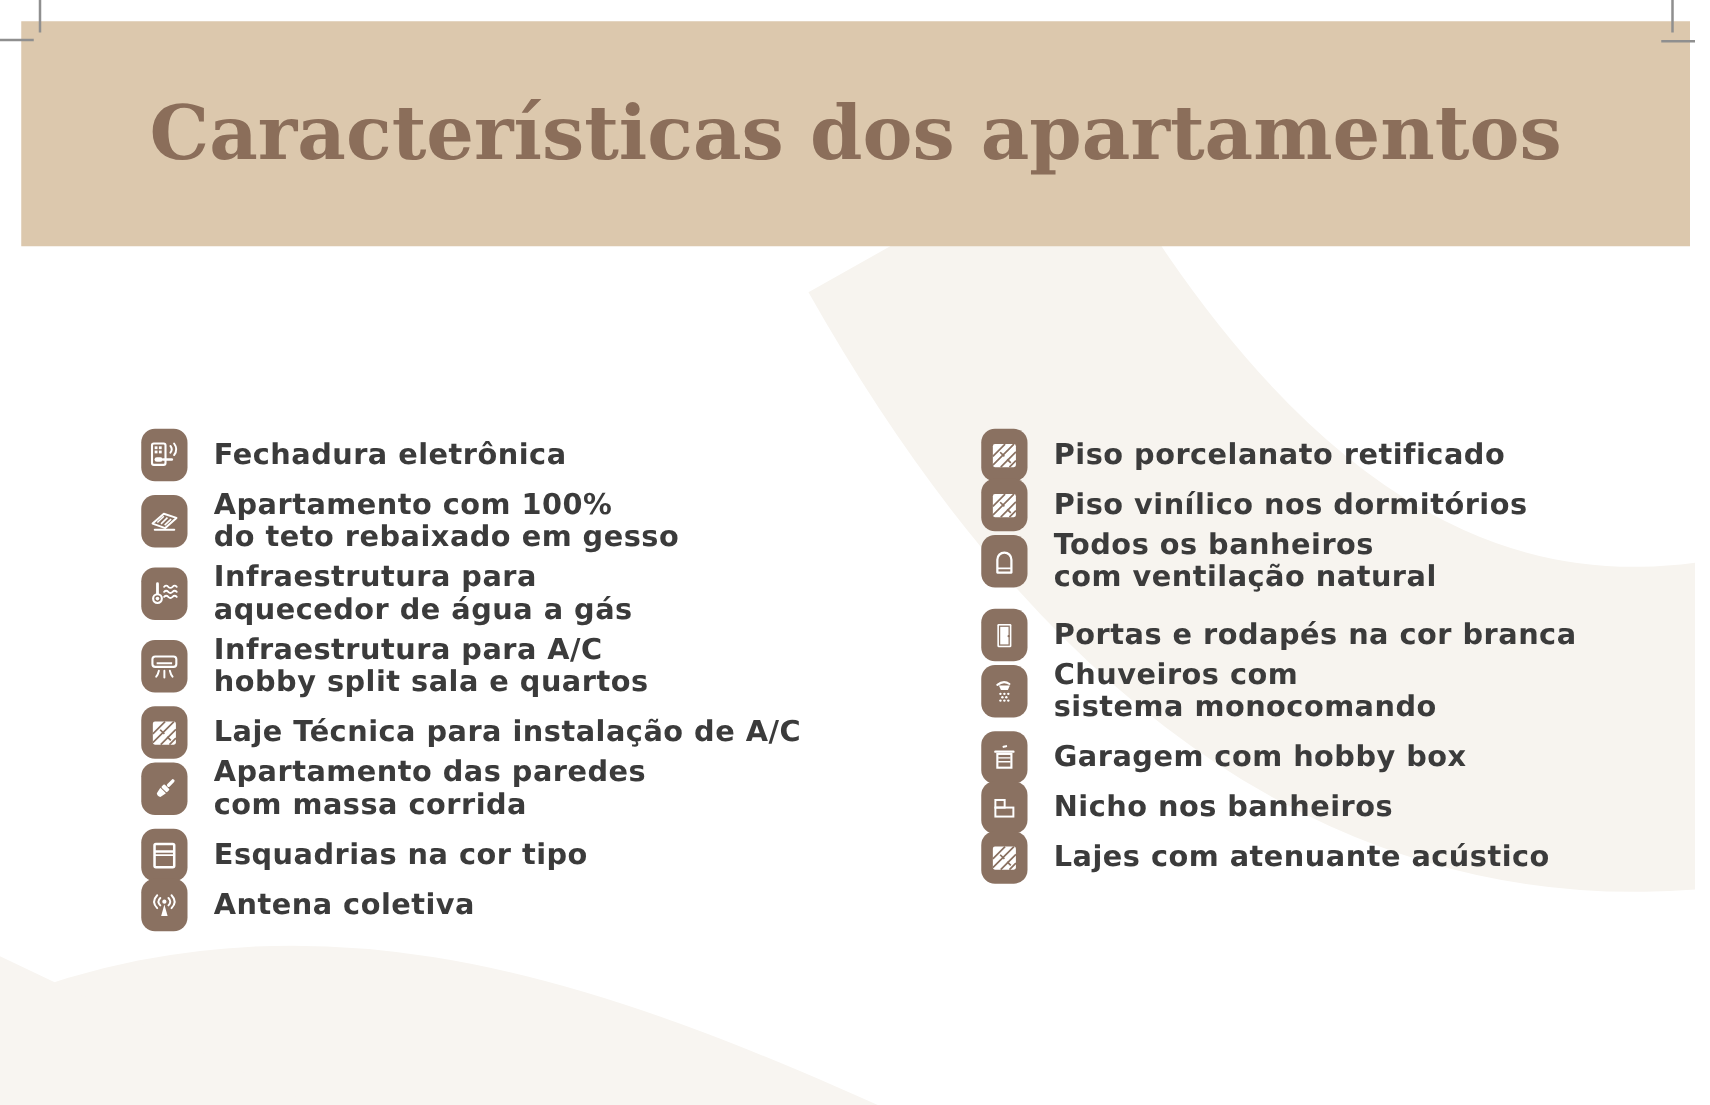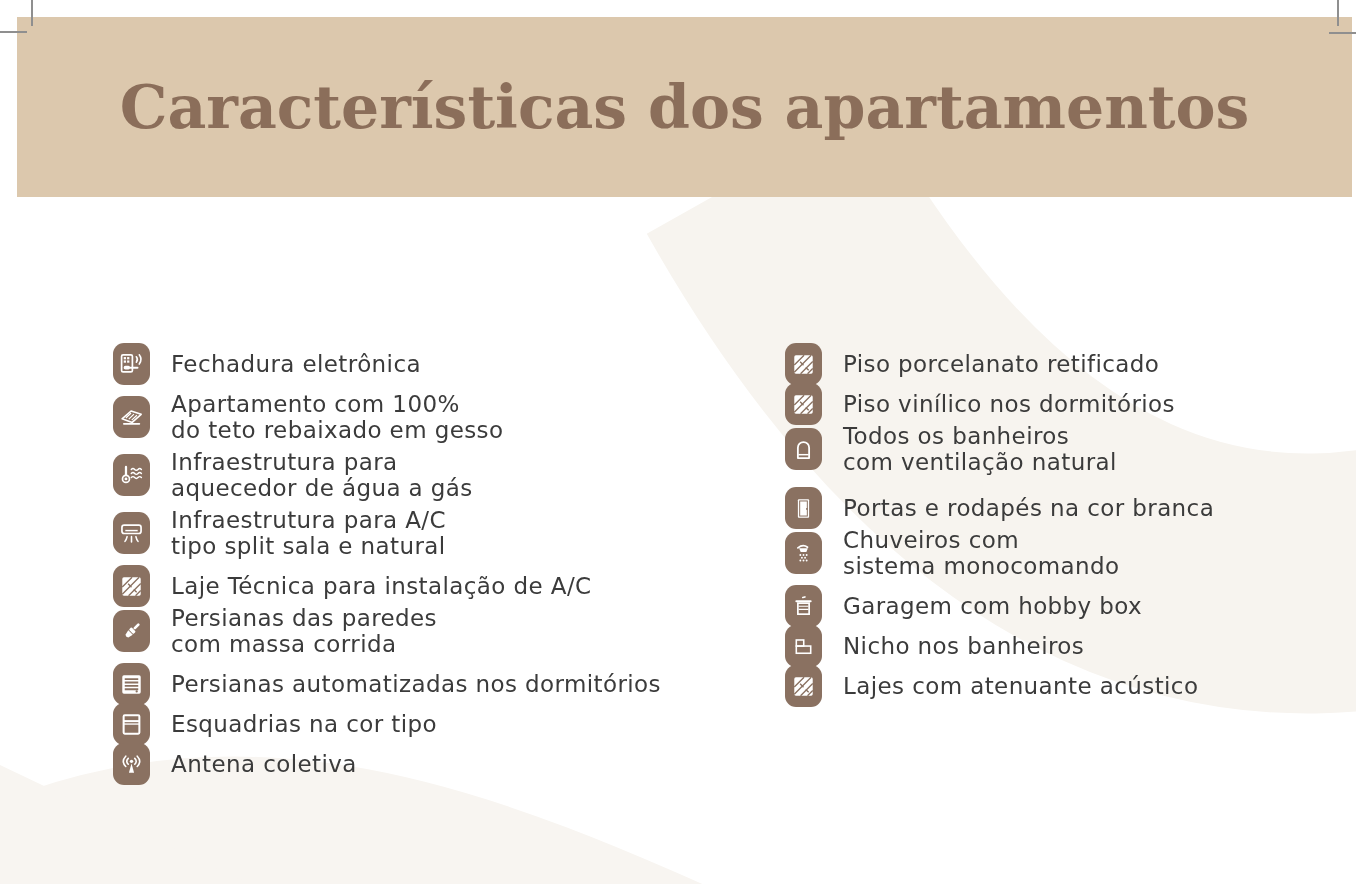--- a/index.html
+++ b/index.html
@@ -38,21 +38,21 @@
   }
   .banner h1{
     font-family:"DejaVu Serif","Liberation Serif",serif;
     font-weight:bold;
     font-size:60px;
     color:var(--heading);
     letter-spacing:0px;
     white-space:nowrap;
   }
   
-  .col{position:absolute;z-index:2;}
+  .col{position:absolute;z-index:2;font-weight:bold;}
   .col-left{left:113px;top:343px;width:640px;}
   .col-right{left:785px;top:343px;width:560px;}
   .item{
     display:flex;align-items:center;gap:21px;
     min-height:42px;
     margin-bottom:6px;
   }
   .item.single{margin-bottom:-2px;}
   .col-right .item:nth-child(3){margin-bottom:12px;}
   .icon{
@@ -139,21 +139,21 @@
       <div class="item">
         <span class="icon">
           <svg viewBox="0 0 24 24" width="27" height="27" aria-hidden="true">
             <rect x="3.5" y="4.6" width="17" height="7.4" rx="2" fill="none" stroke="#fff" stroke-width="1.5"></rect>
      <path d="M6.5 9.4 h11" stroke="#fff" stroke-width="1.3"></path>
      <path d="M8.1 14.8q-0.6 2.6-1.9 4.2 M12 14.8v4.8 M15.9 14.8q0.6 2.6 1.9 4.2" fill="none" stroke="#fff" stroke-width="1.4" stroke-linecap="round"></path>
           </svg>
         </span>
         <span class="label">
           <span class="ln">Infraestrutura para A/C</span>
-          <span class="ln">tipo split sala e natural</span>
+          <span class="ln">hobby split sala e quartos</span>
         </span>
       </div>
       <div class="item single">
         <span class="icon">
           <svg viewBox="0 0 24 24" width="27" height="27" aria-hidden="true">
             <rect x="3.8" y="3.8" width="16.4" height="16.4" rx="1.5" fill="#fff"></rect>
      <path d="M3.8 12.5 L12.5 3.8 M3.8 18.8 L18.8 3.8 M9.4 20.2 L20.2 9.4 M15.6 20.2 L20.2 15.6" stroke="#8a7161" stroke-width="1.2" fill="none"></path>
      <path d="M9 9.6 L12 12.6 M14 14.6 L16.6 17.2" stroke="#8a7161" stroke-width="1.2"></path>
           </svg>
         </span>
@@ -165,34 +165,22 @@
         <span class="icon">
           <svg viewBox="0 0 24 24" width="27" height="27" aria-hidden="true">
             <g transform="rotate(45 12 12)">
        <rect x="10.8" y="2.3" width="2.4" height="6.6" rx="1.1" fill="#fff"></rect>
        <rect x="9.2" y="9.4" width="5.6" height="3.1" rx="0.8" fill="#fff"></rect>
        <path d="M9.2 13.2 h5.6 l-1 4.6 q-1.8 1.3 -3.6 0 Z" fill="#fff"></path>
      </g>
           </svg>
         </span>
         <span class="label">
-          <span class="ln">Persianas das paredes</span>
+          <span class="ln">Apartamento das paredes</span>
           <span class="ln">com massa corrida</span>
-        </span>
-      </div>
-      <div class="item single">
-        <span class="icon">
-          <svg viewBox="0 0 24 24" width="27" height="27" aria-hidden="true">
-            <rect x="3.8" y="3.8" width="16.4" height="16.4" rx="1.5" fill="#fff"></rect>
-     <path d="M6 7.2 h12 M6 10.2 h12 M6 13.2 h12 M6 16.2 h12" stroke="#8a7161" stroke-width="1.7"></path>
-     <circle cx="16.6" cy="18.2" r="1" fill="#8a7161"></circle>
-          </svg>
-        </span>
-        <span class="label">
-          <span class="ln">Persianas automatizadas nos dormitórios</span>
         </span>
       </div>
       <div class="item single">
         <span class="icon">
           <svg viewBox="0 0 24 24" width="27" height="27" aria-hidden="true">
             <rect x="5" y="3.8" width="14" height="16.4" rx="1" fill="none" stroke="#fff" stroke-width="1.8"></rect>
      <path d="M5 9 h14" stroke="#fff" stroke-width="1.8"></path>
      <path d="M5 11.6 h14" stroke="#fff" stroke-width="1.2"></path>
           </svg>
         </span>

